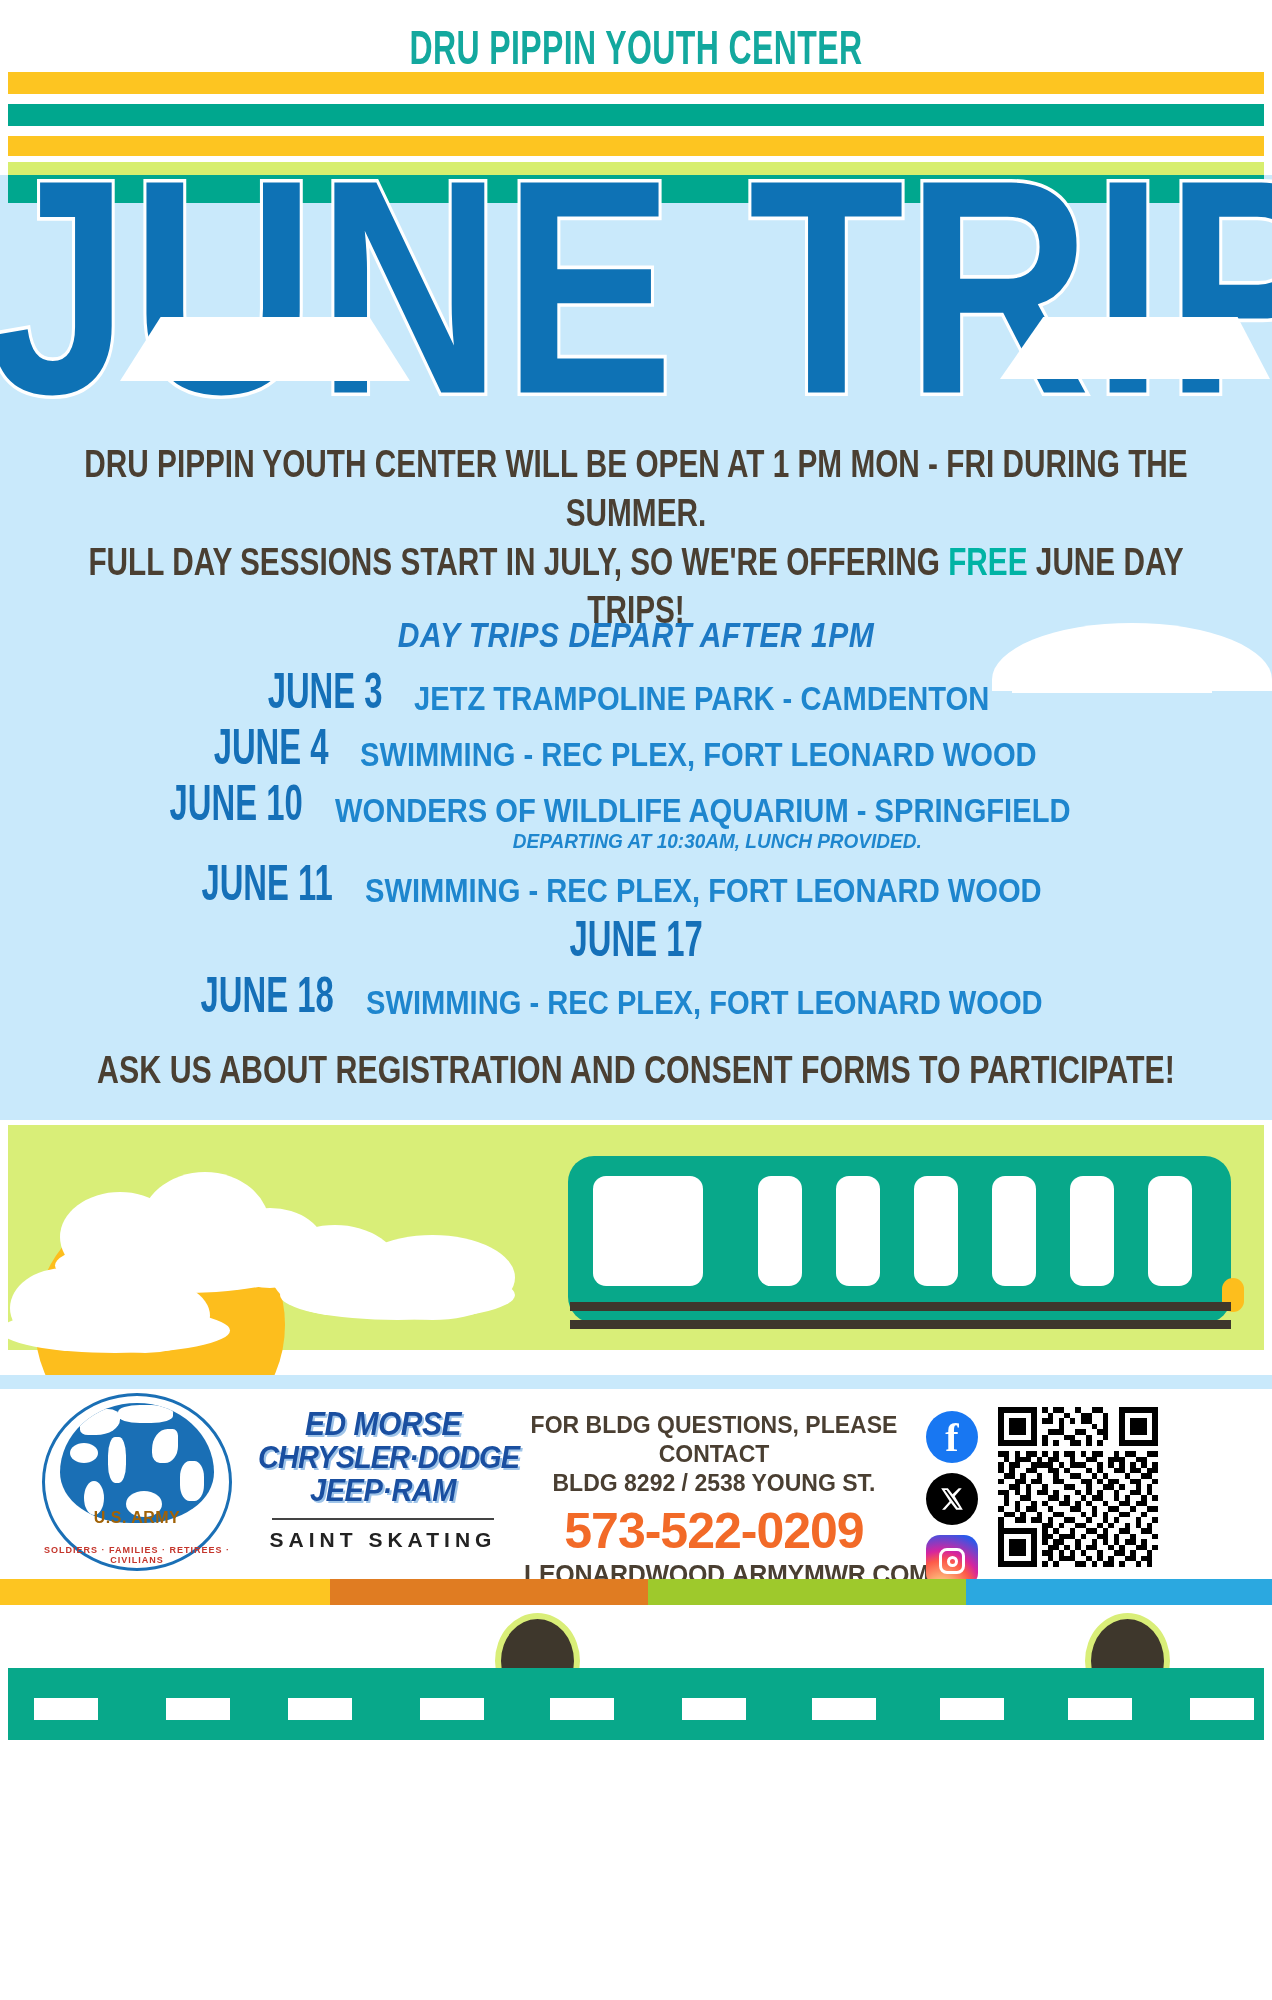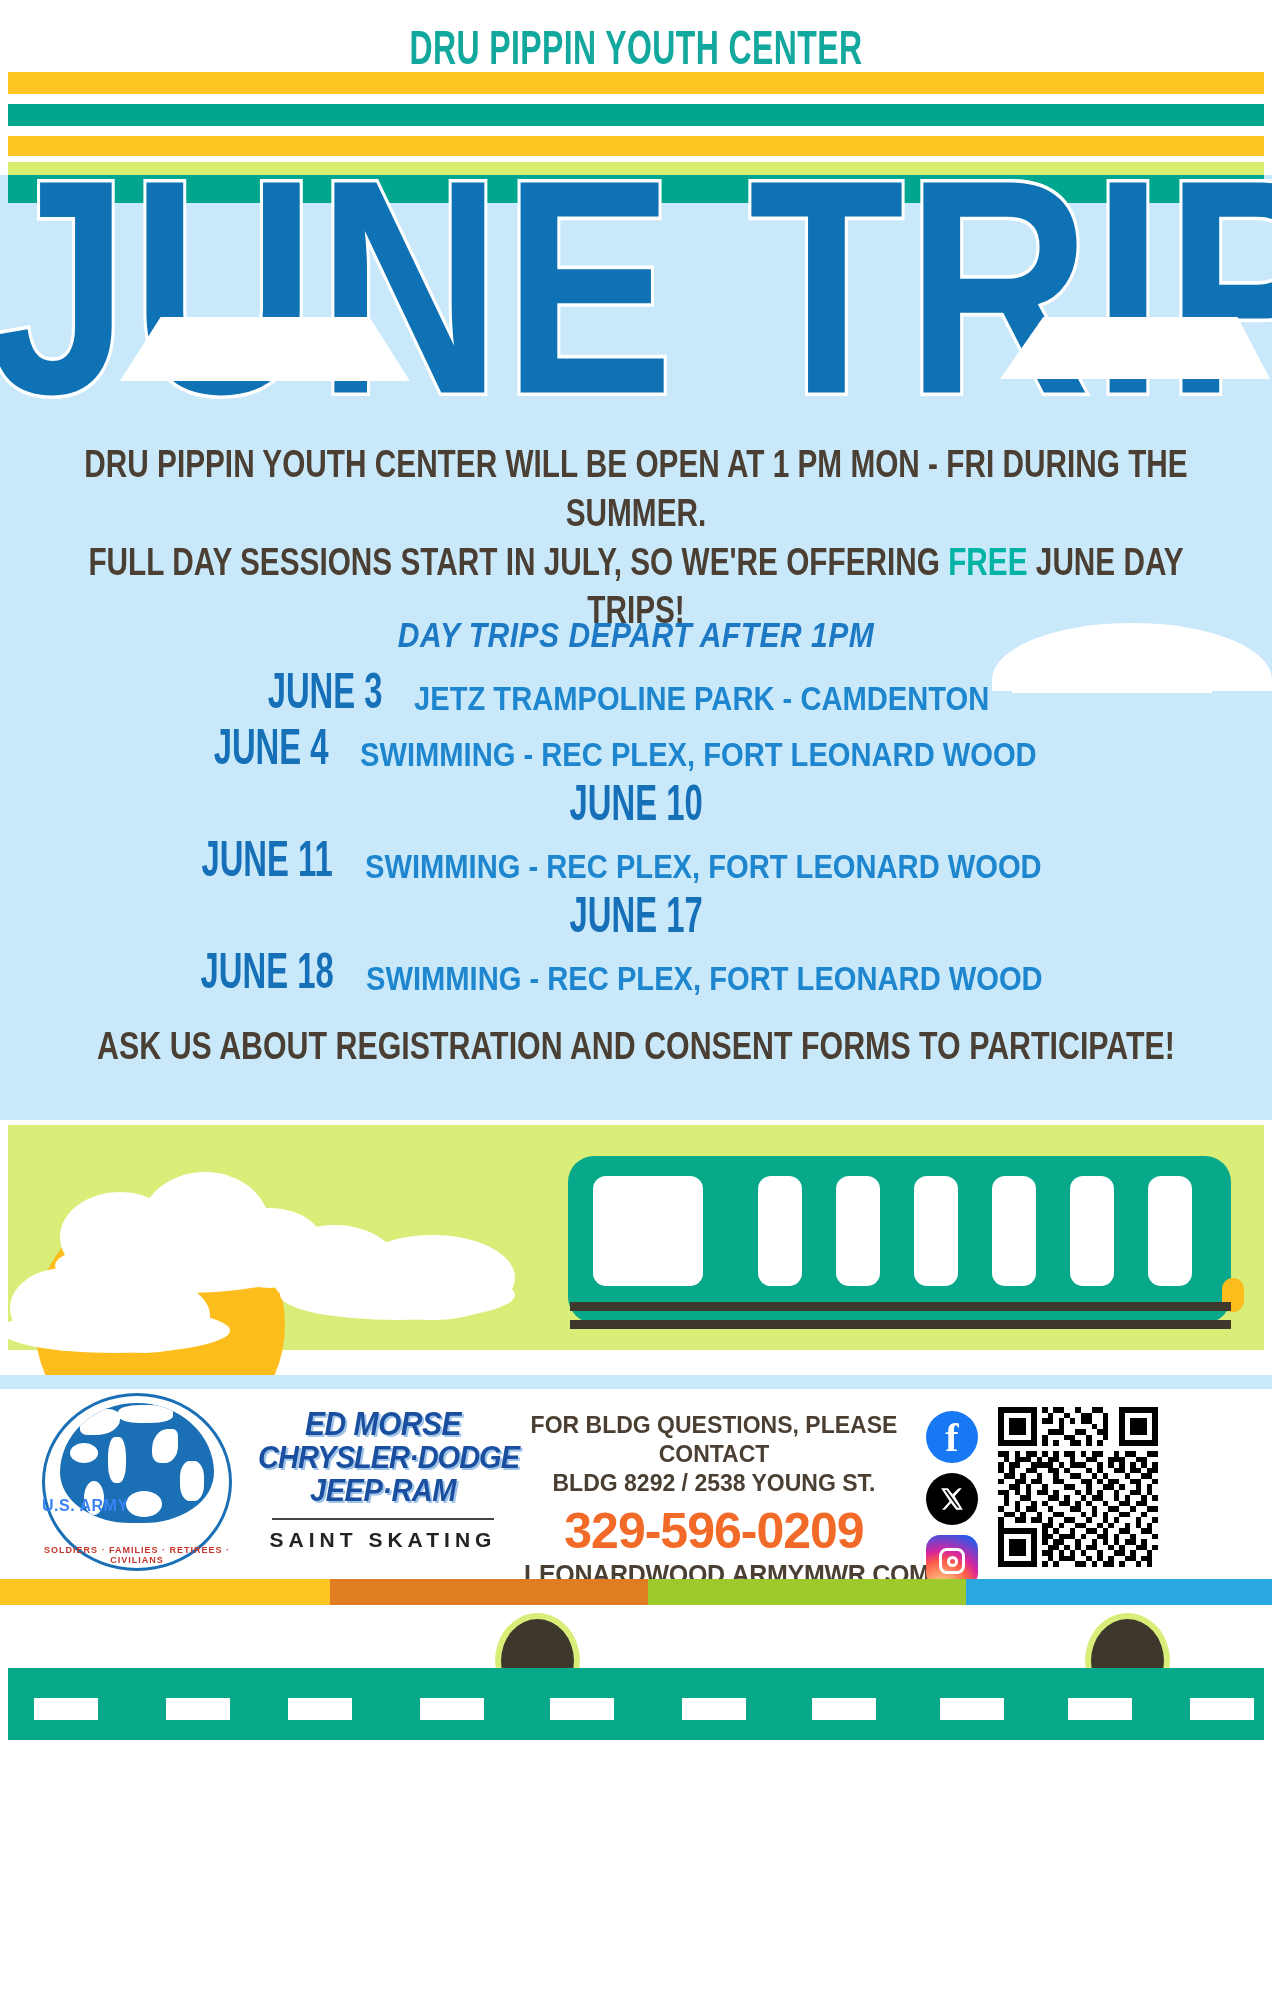--- a/index.html
+++ b/index.html
@@ -227,22 +227,22 @@
   .gl { position:absolute; background:#ffffff; }
   .g1 { left:20px; top:6px;  width:40px; height:26px; border-radius:50% 30% 60% 20%; }
   .g2 { left:58px; top:2px;  width:55px; height:18px; border-radius:40%; }
   .g3 { left:10px; top:40px; width:28px; height:20px; border-radius:50%; }
   .g4 { left:48px; top:34px; width:18px; height:46px; border-radius:40%; }
   .g5 { left:92px; top:26px; width:26px; height:34px; border-radius:60% 20% 50% 30%; }
   .g6 { left:120px;top:58px; width:24px; height:40px; border-radius:40%; }
   .g7 { left:66px; top:88px; width:36px; height:26px; border-radius:50%; }
   .g8 { left:24px; top:78px; width:20px; height:34px; border-radius:50%; }
   .mwr-usarmy {
-    position:absolute; left:0; top:104px; width:190px; 
-    font-size:16px; font-weight:bold; color:#3b82f6; letter-spacing:0.5px;
+    position:absolute; left:0; top:116px; width:190px; text-align:center;
+    font-size:16px; font-weight:bold; color:#a16207; letter-spacing:0.5px;
   }
   .mwr-word {
     position:absolute; left:0; top:118px; width:190px; text-align:center;
     font-family:"Liberation Serif", serif;
     font-size:50px; font-weight:bold; color:#1A6FB5; letter-spacing:-1px;
   }
   .mwr-arc {
     position:absolute; left:0; bottom:6px; width:190px; text-align:center;
     font-size:9px; font-weight:bold; color:#C4352B; letter-spacing:1px;
   }
@@ -335,20 +335,24 @@
 
     <div class="trip-row">
       <div class="trip-date">JUNE 4</div>
       <div class="trip-block">
         <div class="trip-desc">SWIMMING - REC PLEX, FORT LEONARD WOOD</div>
       </div>
     </div>
 
     <div class="trip-row">
       <div class="trip-date">JUNE 10</div>
+      <div class="trip-block">
+        <div class="trip-desc">WONDERS OF WILDLIFE AQUARIUM - SPRINGFIELD</div>
+        <div class="trip-sub">DEPARTING AT 10:30AM, LUNCH PROVIDED.</div>
+      </div>
     </div>
 
     <div class="trip-row">
       <div class="trip-date">JUNE 11</div>
       <div class="trip-block">
         <div class="trip-desc">SWIMMING - REC PLEX, FORT LEONARD WOOD</div>
       </div>
     </div>
 
     <div class="trip-row">
@@ -434,21 +438,21 @@
       <div class="em-line em2">CHRYSLER·DODGE</div>
       <div class="em-line em3">JEEP·RAM</div>
       <div class="em-rule"></div>
       <div class="em-city">SAINT SKATING</div>
       <div class="em-note">No federal endorsement implied.</div>
     </div>
 
     <div class="contact">
       <div class="ct-line">FOR BLDG QUESTIONS, PLEASE CONTACT</div>
       <div class="ct-line">BLDG 8292 / 2538 YOUNG ST.</div>
-      <div class="ct-phone" style="color: rgb(242, 106, 40);">329-596-0209</div>
+      <div class="ct-phone" style="color: rgb(242, 106, 40);">573-522-0209</div>
       <div class="ct-web">LEONARDWOOD.ARMYMWR.COM</div>
     </div>
 
     <div class="social">
       <div class="sicon fb">f</div>
       <div class="sicon xx">
         <svg width="26" height="26" viewBox="0 0 24 24" aria-hidden="true">
           <path fill="#ffffff" d="M18.2 2H21l-6.5 7.4L22 22h-6.1l-4.8-6.3L5.6 22H2.8l7-8L2 2h6.2l4.3 5.7L18.2 2Zm-1.1 18h1.7L7 3.8H5.2L17.1 20Z"></path>
         </svg>
       </div>

